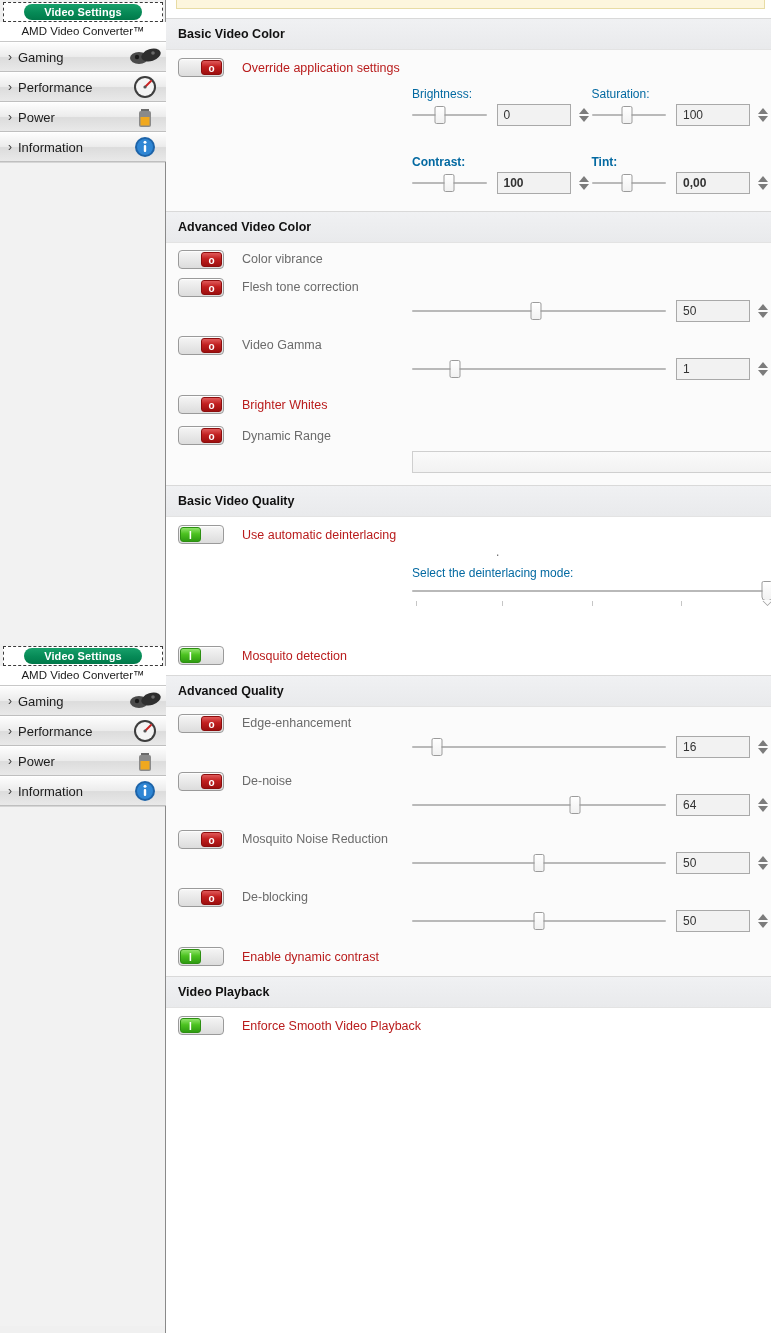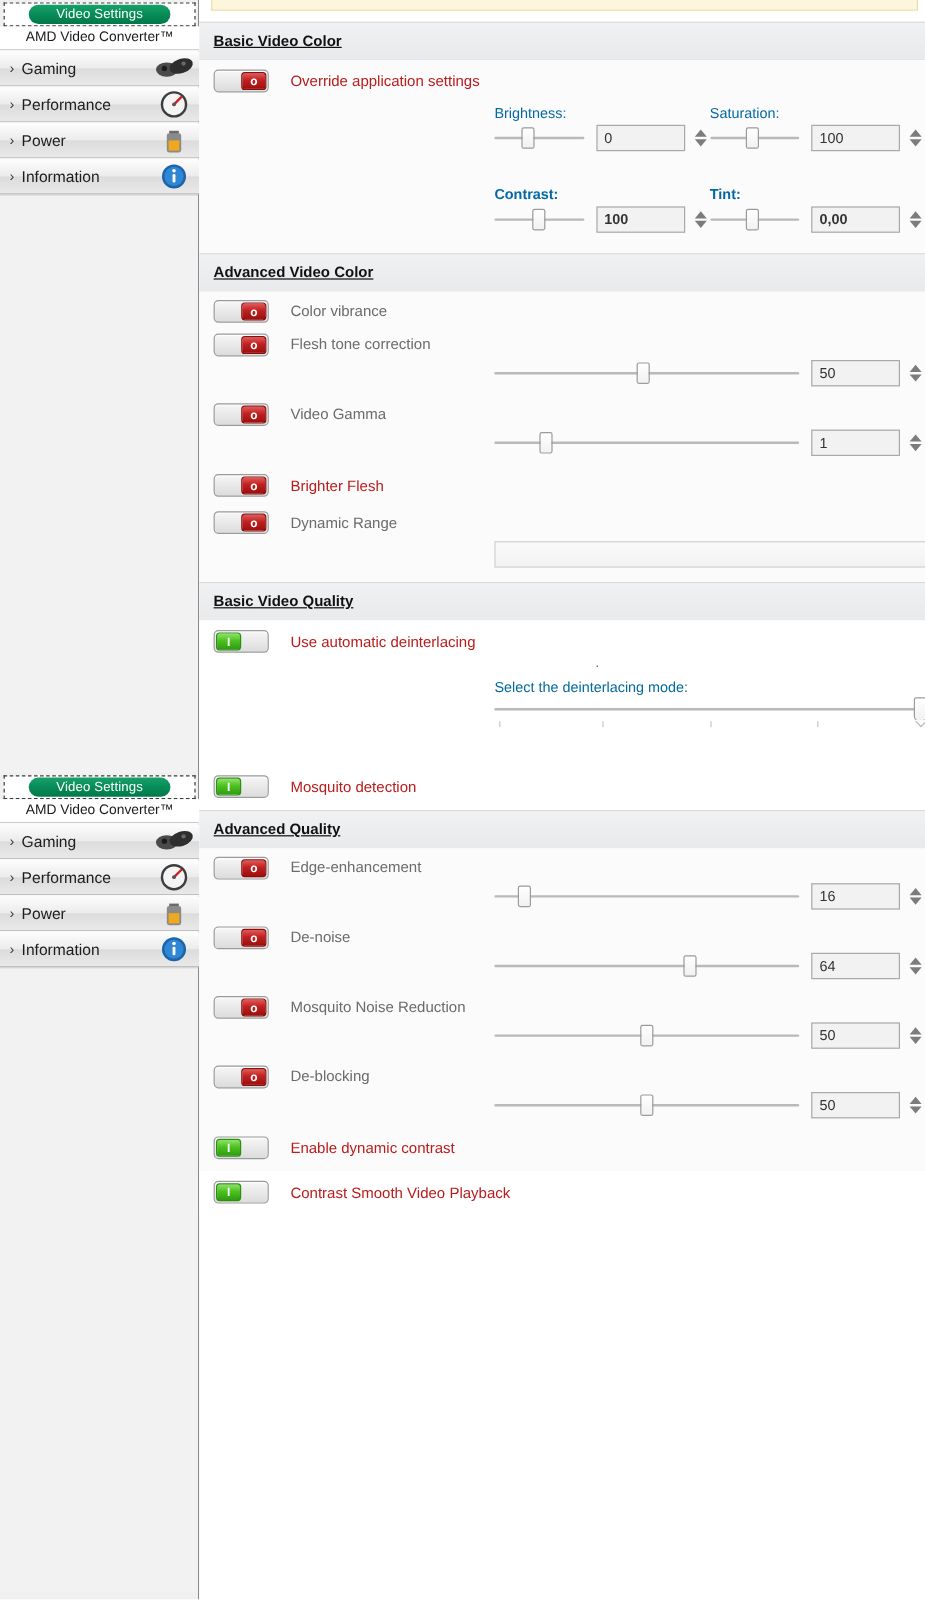--- a/index.html
+++ b/index.html
@@ -30,21 +30,21 @@
     display: block;
     margin: 0 auto;
     width: 118px;
     height: 16px;
     line-height: 16px;
     text-align: center;
     border-radius: 9px;
     background: linear-gradient(180deg, #17a06a 0%, #068a56 55%, #01794a 100%);
     color: #ffffff;
     font-size: 11px;
-    font-weight: normal;
+    font-weight: bold;
     letter-spacing: .1px;
   }
   .subtitle {
     background: #ffffff;
     text-align: center;
     font-size: 11.5px;
     color: #1a1a1a;
     padding: 3px 0 4px 0;
     border-bottom: 1px solid #c8c8c8;
   }
@@ -85,21 +85,20 @@
   .notice-gap { height: 9px; background: #ffffff; }
 
   .section-head {
     background: linear-gradient(180deg, #f0f1f3 0%, #e9eaec 100%);
     border-top: 1px solid #d9d9d9;
     border-bottom: 1px solid #e3e3e3;
     padding: 8px 0 8px 12px;
     font-size: 12.5px;
     font-weight: bold;
     color: #111111;
-    text-decoration: underline;
   }
   .section-body { background: #fbfbfb; padding: 0 0 6px 0; }
   .section-body.plain { background: #ffffff; }
 
   .row {
     display: flex;
     align-items: center;
     padding: 8px 0 4px 12px;
     min-height: 28px;
   }
@@ -495,21 +494,21 @@
             <span class="ar-up"></span>
             <span class="ar-dn"></span>
           </span>
         </span>
       </div>
 
       <div class="row">
         <span class="toggle off">
           <span class="knob"><i>o</i></span>
         </span>
-        <span class="row-label strong">Brighter Flesh</span>
+        <span class="row-label strong">Brighter Whites</span>
       </div>
 
       <div class="row">
         <span class="toggle off">
           <span class="knob"><i>o</i></span>
         </span>
         <span class="row-label">Dynamic Range</span>
       </div>
       <div class="combo">
         
@@ -636,23 +635,24 @@
       </div>
 
       <div class="row">
         <span class="toggle on">
           <span class="knob"><i>I</i></span>
         </span>
         <span class="row-label strong">Enable dynamic contrast</span>
       </div>
     </div>
 
+    <div class="section-head">Video Playback</div>
     <div class="section-body plain">
       <div class="row">
         <span class="toggle on">
           <span class="knob"><i>I</i></span>
         </span>
-        <span class="row-label strong">Contrast Smooth Video Playback</span>
+        <span class="row-label strong">Enforce Smooth Video Playback</span>
       </div>
     </div>
 
   </div>
 </div>
 
 </body></html>

